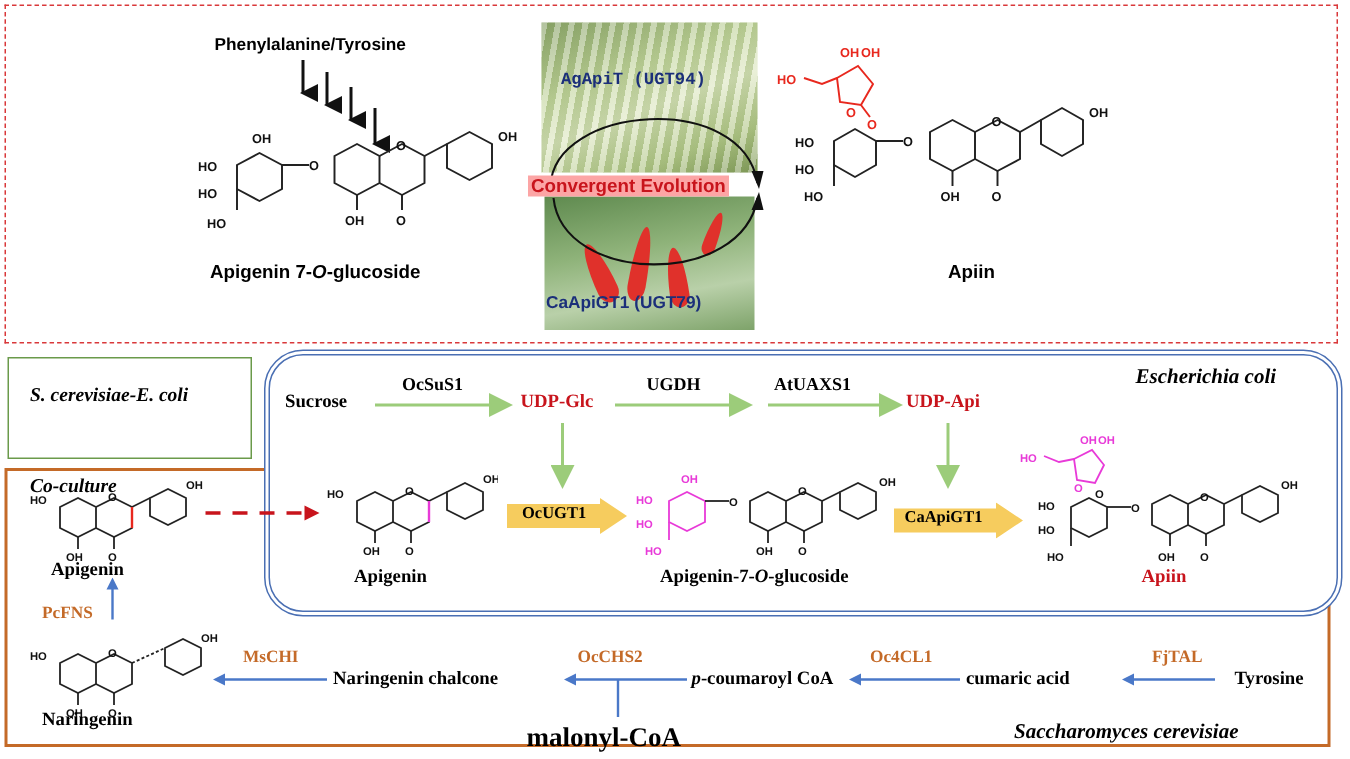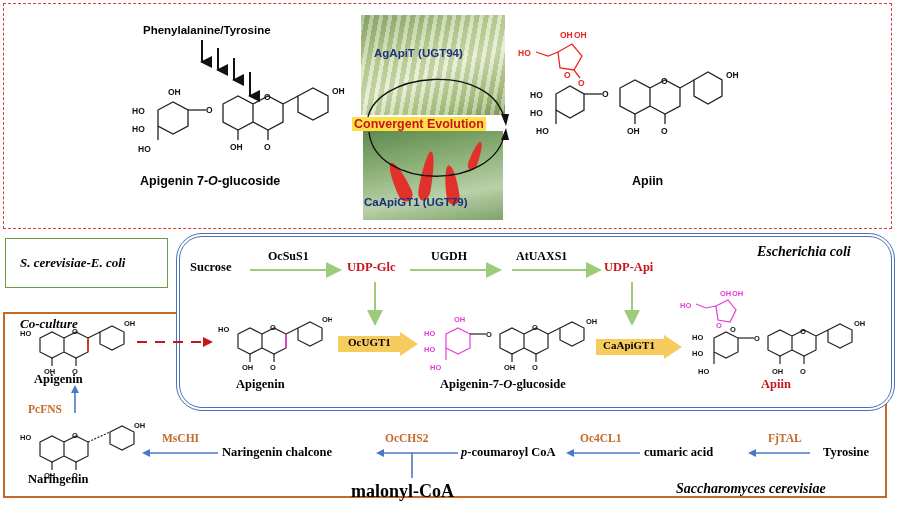--- a/index.html
+++ b/index.html
@@ -2,21 +2,21 @@
 <html><head>
 <meta charset="utf-8">
 <style>
   html, body { margin:0; padding:0; background:#ffffff; }
   body { width:900px; height:506px; position:relative; overflow:hidden; font-family:"Liberation Sans", sans-serif; }
   .abs { position:absolute; }
   .sans-b { font-family:"Liberation Sans", sans-serif; font-weight:bold; }
   .serif-b { font-family:"Liberation Serif", serif; font-weight:bold; }
   .serif-bi { font-family:"Liberation Serif", serif; font-weight:bold; font-style:italic; }
   .top-panel { left:3px; top:3px; width:889px; height:226px; border:1.5px dashed #d9383a; box-sizing:border-box; }
-  .coculture-box { left:5px; top:238px; width:163px; height:50px; border:1.5px solid #6a9a4a; box-sizing:border-box; }
+  .coculture-box { left:5px; top:238px; width:163px; height:68px; border:1.5px solid #6a9a4a; box-sizing:border-box; }
   .yeast-box { left:3px; top:312px; width:884px; height:186px; border:2px solid #c46a28; box-sizing:border-box; }
   .ecoli-box { left:176px; top:233px; width:719px; height:178px; border:4px double #4a6fb3; border-radius:26px; box-sizing:border-box; background:#ffffff; }
   .photo-top { left:361px; top:15px; width:144px; height:100px; background:linear-gradient(160deg,#8aa36a 0%,#c7d8a3 35%,#dfe8c4 55%,#b5c98c 80%,#7d9657 100%); }
   .photo-top::after { content:""; position:absolute; inset:0; background:repeating-linear-gradient(100deg, rgba(255,255,255,0.35) 0 4px, rgba(120,150,80,0.25) 4px 9px); }
   .photo-bot { left:363px; top:131px; width:140px; height:89px; background:linear-gradient(170deg,#5f8a4f 0%,#8fb37a 40%,#b9d0a9 70%,#7ea36a 100%); overflow:hidden; }
   .chili { position:absolute; background:#e0312b; border-radius:50% 50% 50% 50% / 80% 80% 20% 20%; }
   .lbl { white-space:nowrap; }
   .enzyme-orange { color:#c46a28; }
   .red { color:#c8141c; }
   .navy { color:#1b2f7a; }
@@ -78,22 +78,22 @@
   <div class="chili" style="left:58px;top:20px;width:12px;height:50px;transform:rotate(10deg);"></div>
   <div class="chili" style="left:82px;top:34px;width:13px;height:40px;transform:rotate(-8deg);"></div>
   <div class="chili" style="left:108px;top:10px;width:9px;height:30px;transform:rotate(20deg);"></div>
 </div>
 <svg class="abs" style="left:355px;top:50px;" width="160" height="150">
   <path d="M12,74 C14,20 140,10 150,72" stroke="#111" stroke-width="1.4" fill="none"></path>
   <path d="M146,64 L151,76 L154,64 Z" fill="#111"></path>
   <path d="M14,82 C20,140 140,142 150,82" stroke="#111" stroke-width="1.4" fill="none"></path>
   <path d="M146,90 L151,78 L154,90 Z" fill="#111"></path>
 </svg>
-<div class="abs sans-b lbl navy" style="left:374px;top:47px;font-size:11.5px;">AgApiT (UGT94)</div>
-<div class="abs sans-b lbl red" style="left:352px;top:117px;font-size:12.5px;background:#fde047;padding:0 2px;">Convergent Evolution</div>
+<div class="abs sans-b lbl navy" style="left:374px;top:47px;font-size:11.5px;font-family:Liberation Mono, monospace;">AgApiT (UGT94)</div>
+<div class="abs sans-b lbl red" style="left:352px;top:117px;font-size:12.5px;background:#fca5a5;padding:0 2px;">Convergent Evolution</div>
 <div class="abs sans-b lbl navy" style="left:364px;top:196px;font-size:11.5px;">CaApiGT1 (UGT79)</div>
 
 <svg class="abs" style="left:508px;top:22px;" width="260" height="150">
   <g stroke="#e8281e" stroke-width="1.3" fill="none">
     <path d="M50,30 L64,22 L74,34 L66,48 L52,46 Z"></path>
     <path d="M50,30 L40,34 L28,30"></path>
     <path d="M66,48 L72,56"></path>
   </g>
   <g font-family="Liberation Sans, sans-serif" font-weight="bold" font-size="8.5" fill="#e8281e">
     <text x="10" y="34">HO</text>

